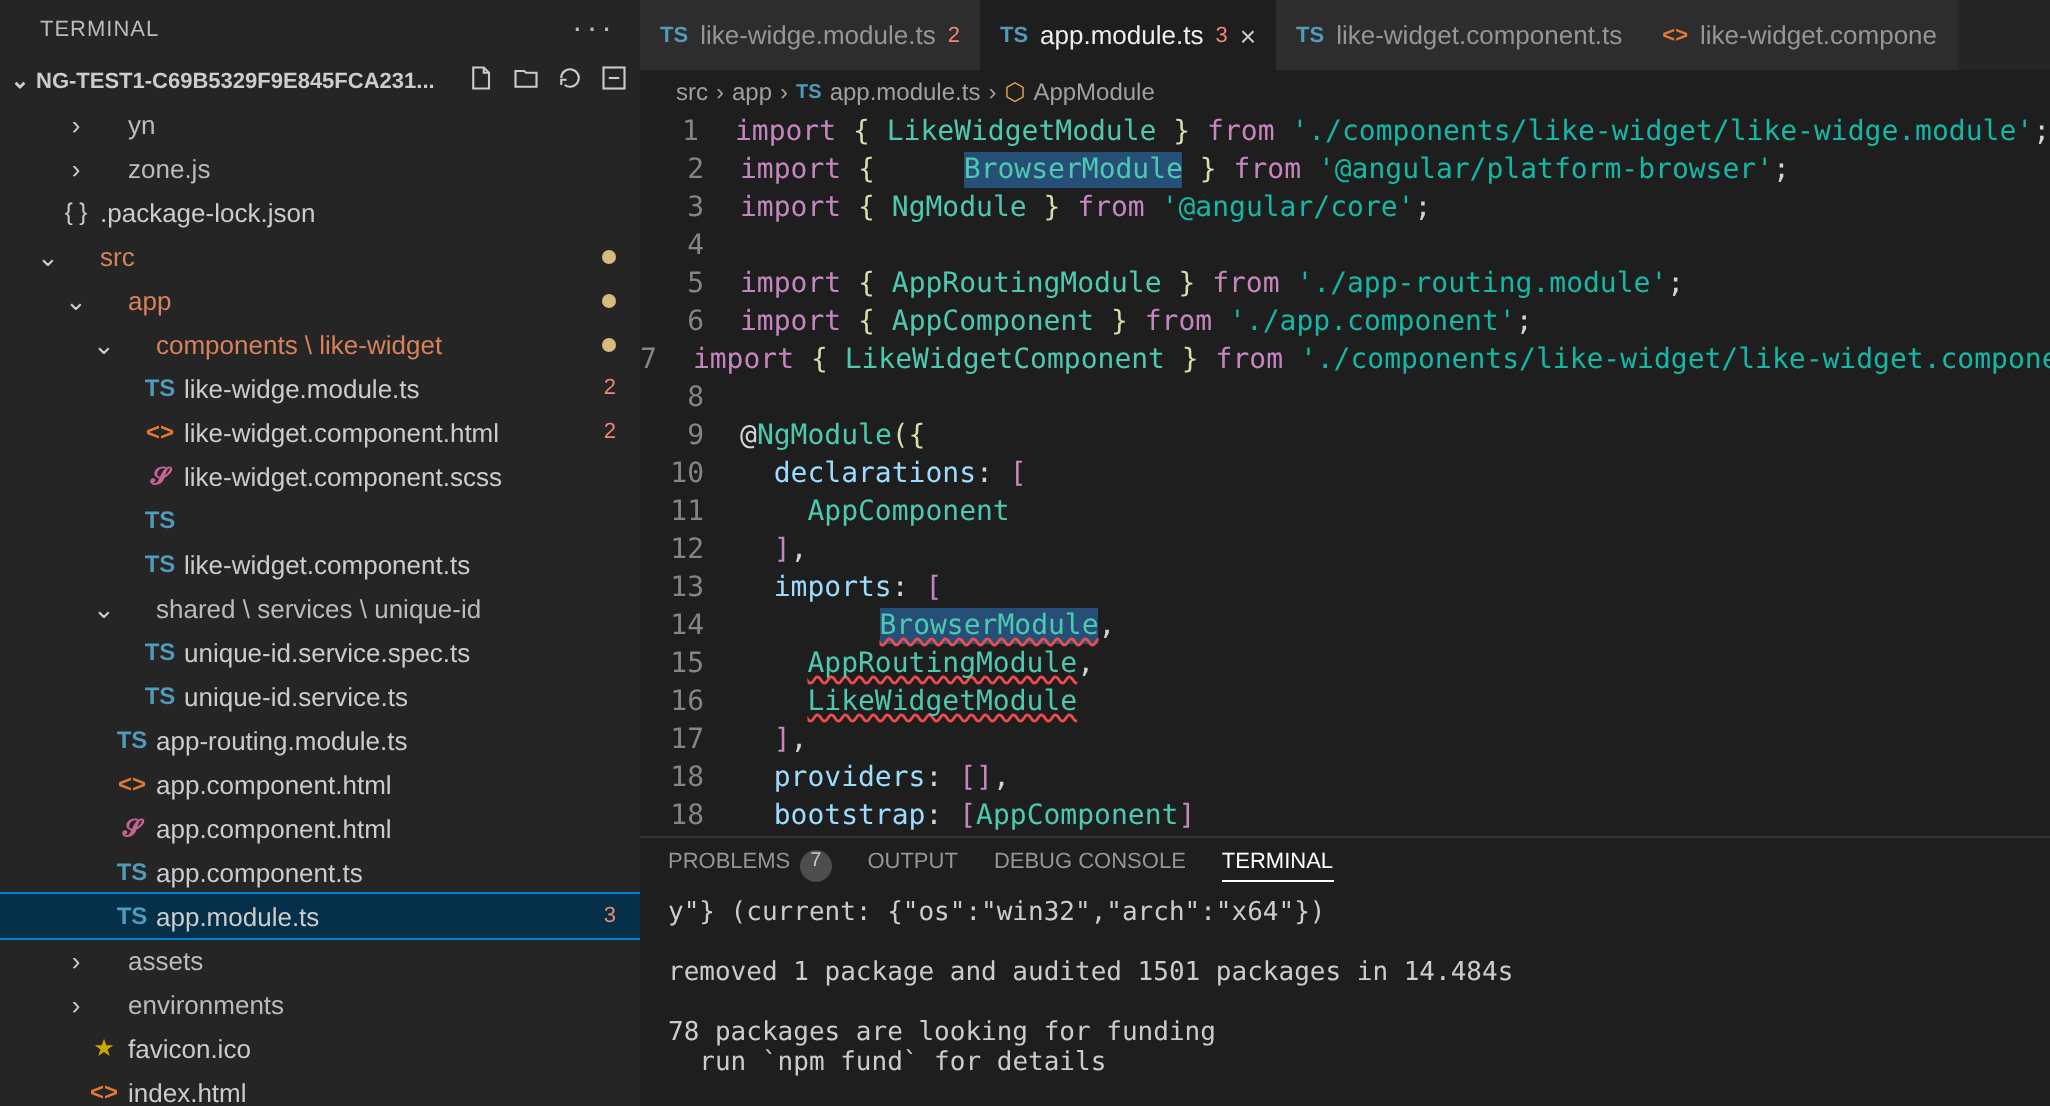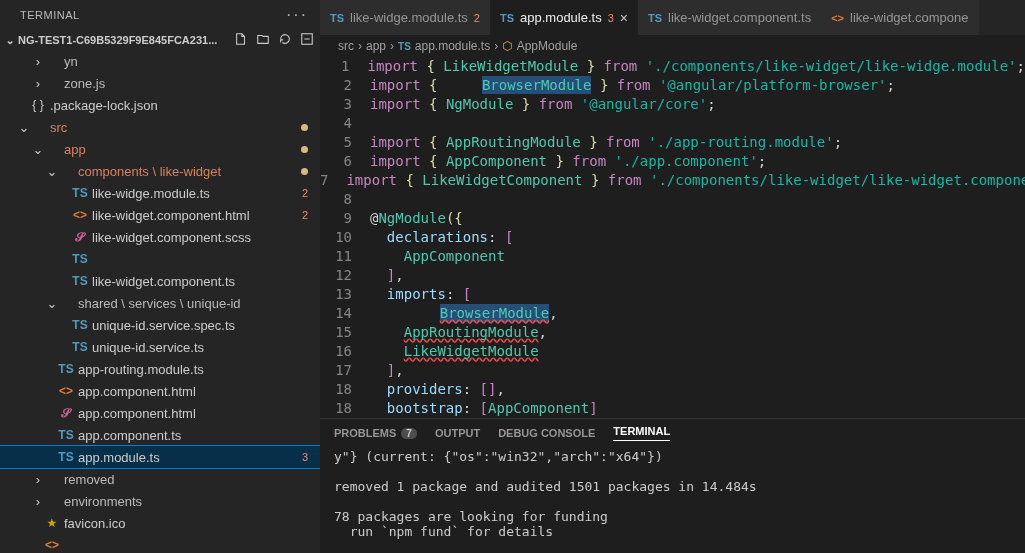--- a/index.html
+++ b/index.html
@@ -44,21 +44,21 @@
 .k-pink { color:#c586c0; }
 .k-yel { color:#dcdcaa; }
 .k-grn { color:#4ec9b0; }
 .k-str { color:#14b8a6; }
 .k-blu { color:#9cdcfe; }
 .k-wht { color:#d4d4d4; }
 .sel-bg { background:#264f78; padding:1px 0;margin-left:36px; }
 .squig { text-decoration:underline wavy #f14c4c; text-decoration-skip-ink:none; }
 .panel { height:135px; border-top:1px solid #333; display:flex; flex-direction:column; }
 .ptabs { display:flex; gap:18px; padding:6px 14px; font-size:11px; color:#969696; }
-.ptab { cursor:pointer; display:flex; align-items:center; gap:5px;font-weight:bold; }
+.ptab { cursor:pointer; display:flex; gap:5px; }
 .ptab.act { color:#fff; border-bottom:1px solid #fff; padding-bottom:3px; }
 .pbadge { background:#4d4d4d; border-radius:8px; padding:0 5px; font-size:10px; color:#ccc; }
 .pout { flex:1; font-family:Consolas,monospace; font-size:13px; color:#ccc; padding:2px 14px; overflow:hidden; white-space:pre-wrap; }
 svg { width:14px; height:14px; }
 </style>
 </head>
 <body>
 
 <div class="sidebar">
   <div class="sb-head">
@@ -183,35 +183,36 @@
       </div>
       <div class="row sel" style="padding-left: 46px;">
         <span class="chev"></span>
         <span class="icn ic-ts">TS</span>
         <span class="lbl ">app.module.ts</span>
         <span class="badge">3</span>
       </div>
       <div class="row" style="padding-left: 32px;">
         <span class="chev">›</span>
         <span class="icn fold-gray"></span>
-        <span class="lbl fold-gray">removed</span>
+        <span class="lbl fold-gray">assets</span>
       </div>
       <div class="row" style="padding-left: 32px;">
         <span class="chev">›</span>
         <span class="icn fold-gray"></span>
         <span class="lbl fold-gray">environments</span>
       </div>
       <div class="row" style="padding-left: 32px;">
         <span class="chev"></span>
         <span class="icn ic-star">★</span>
         <span class="lbl ">favicon.ico</span>
       </div>
       <div class="row" style="padding-left: 32px;">
         <span class="chev"></span>
         <span class="icn ic-html">&lt;&gt;</span>
+        <span class="lbl ">index.html</span>
       </div>
     </div>
 </div>
 
 <div class="main">
   <div class="tabs" id="tabs">
       <div class="tab">
         <span class="ti ic-ts">TS</span>
         <span>like-widge.module.ts</span>
         <span class="num">2</span>

